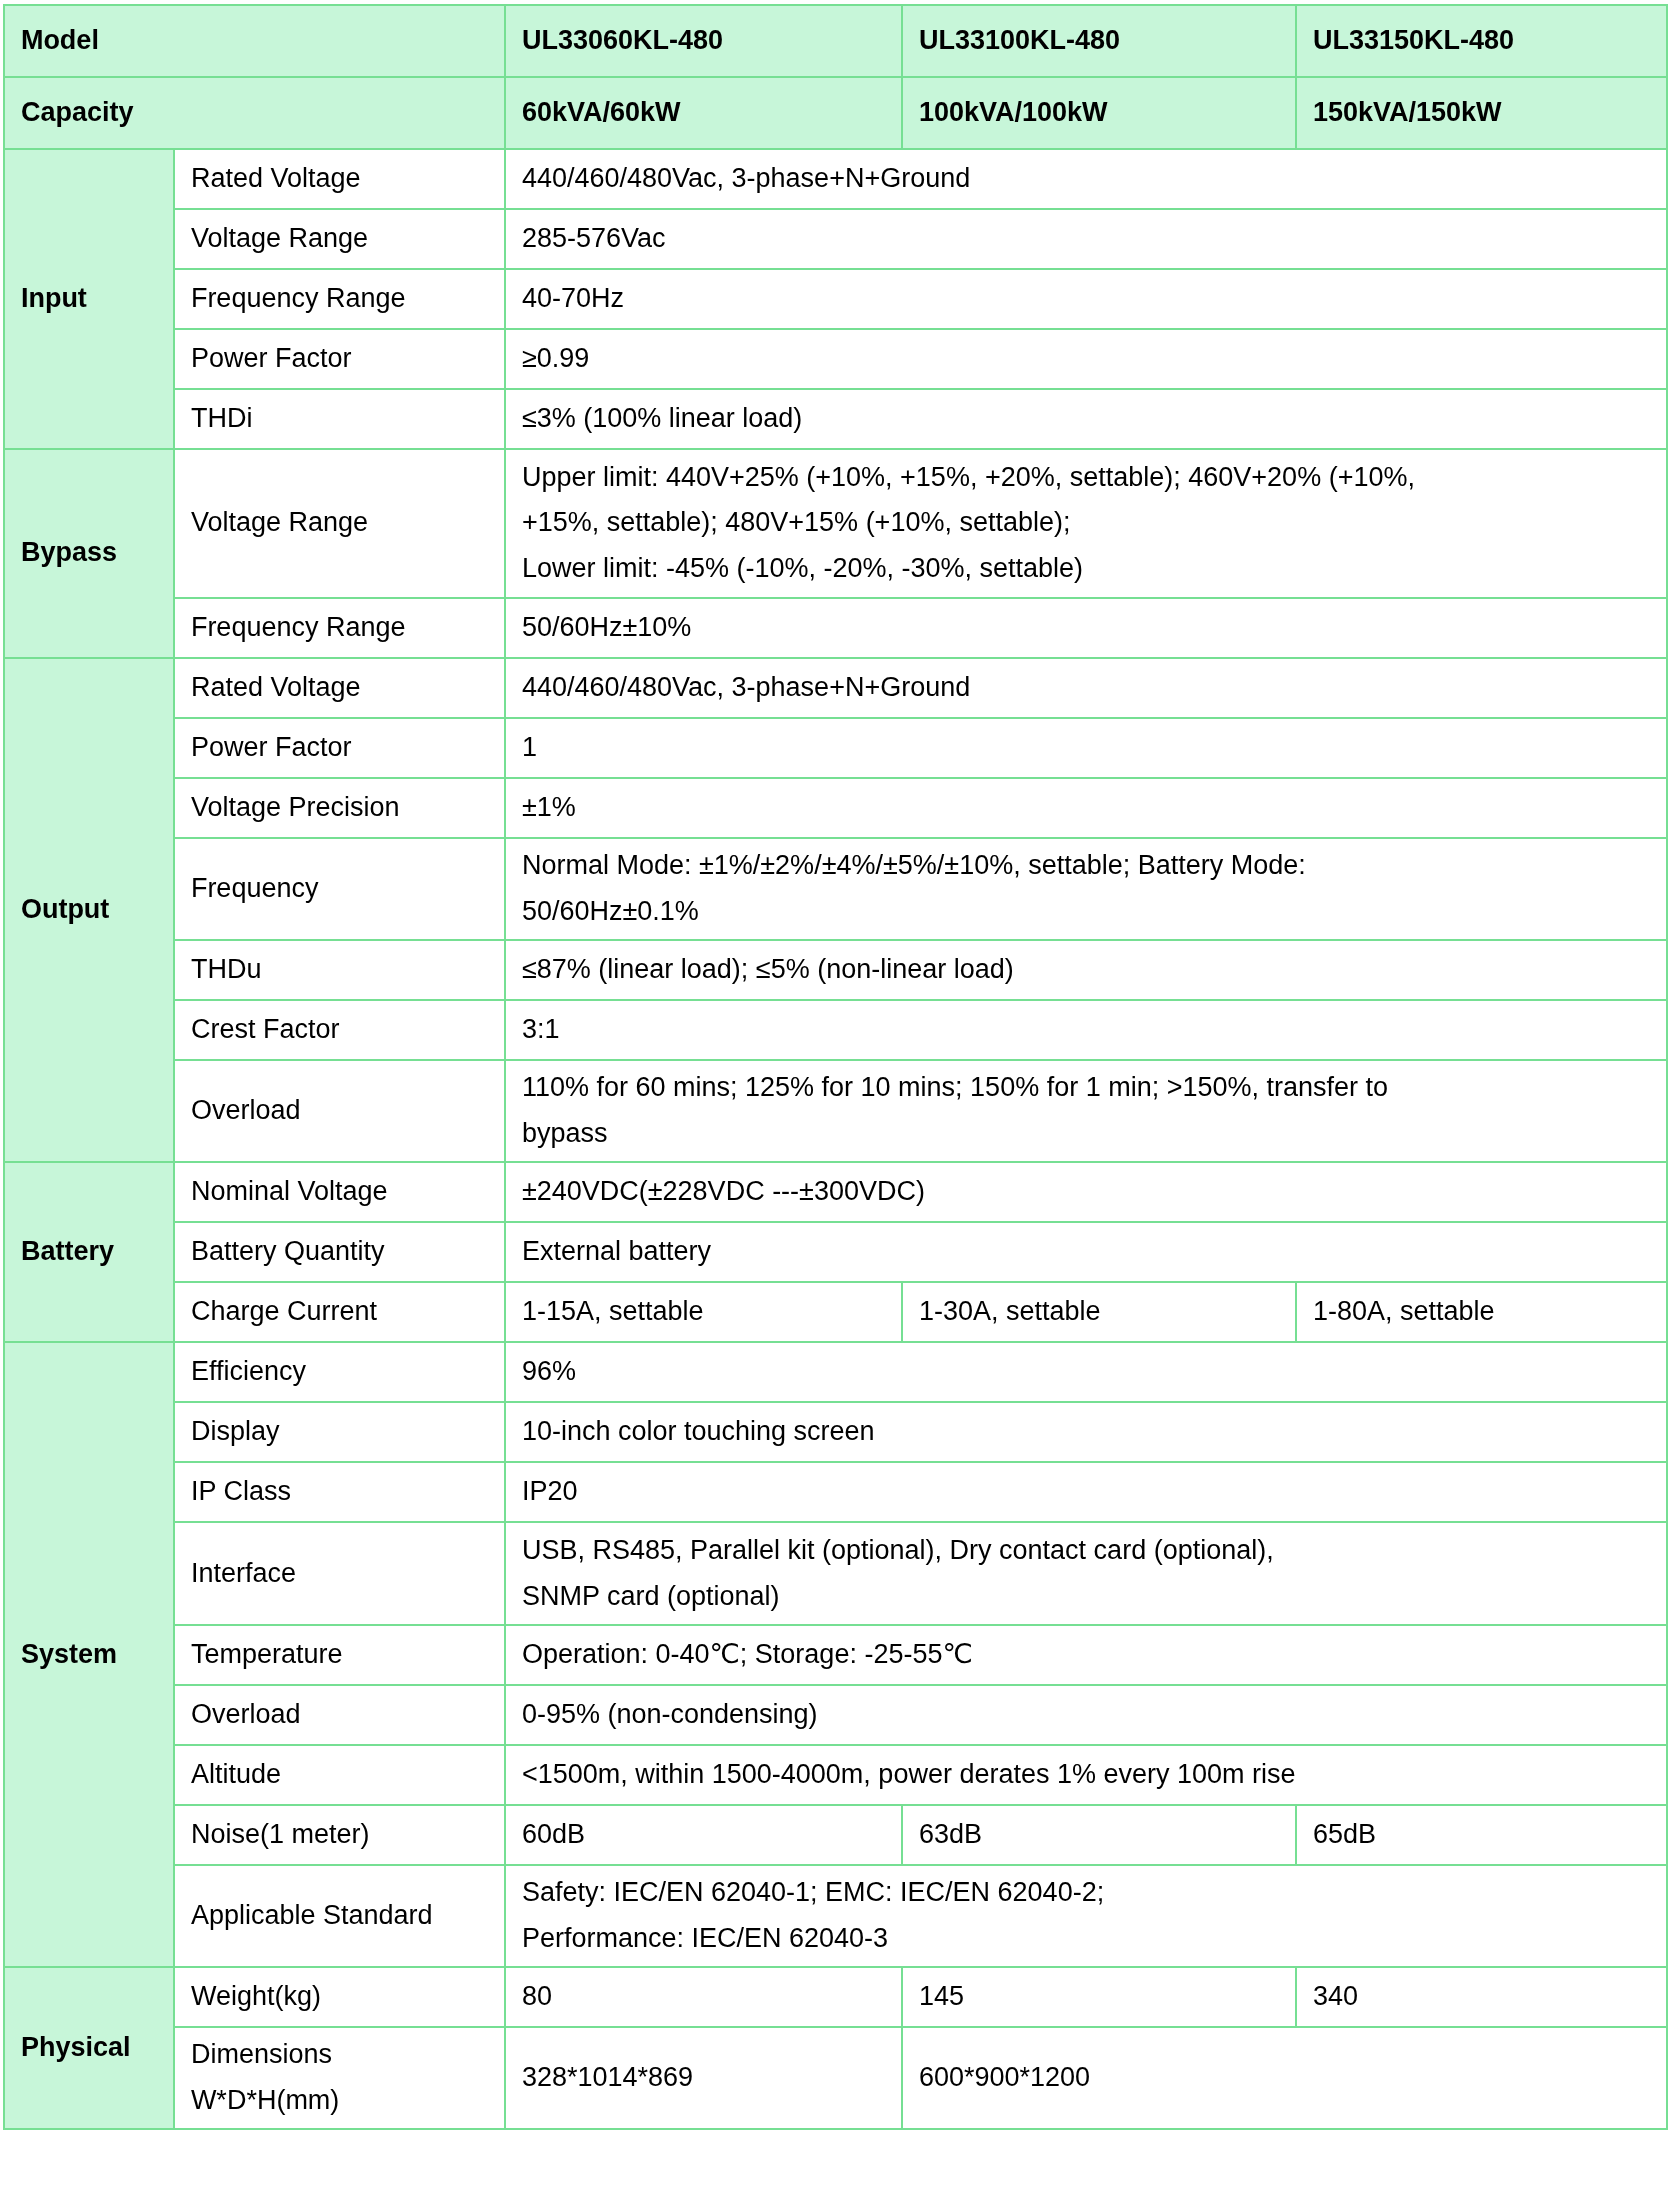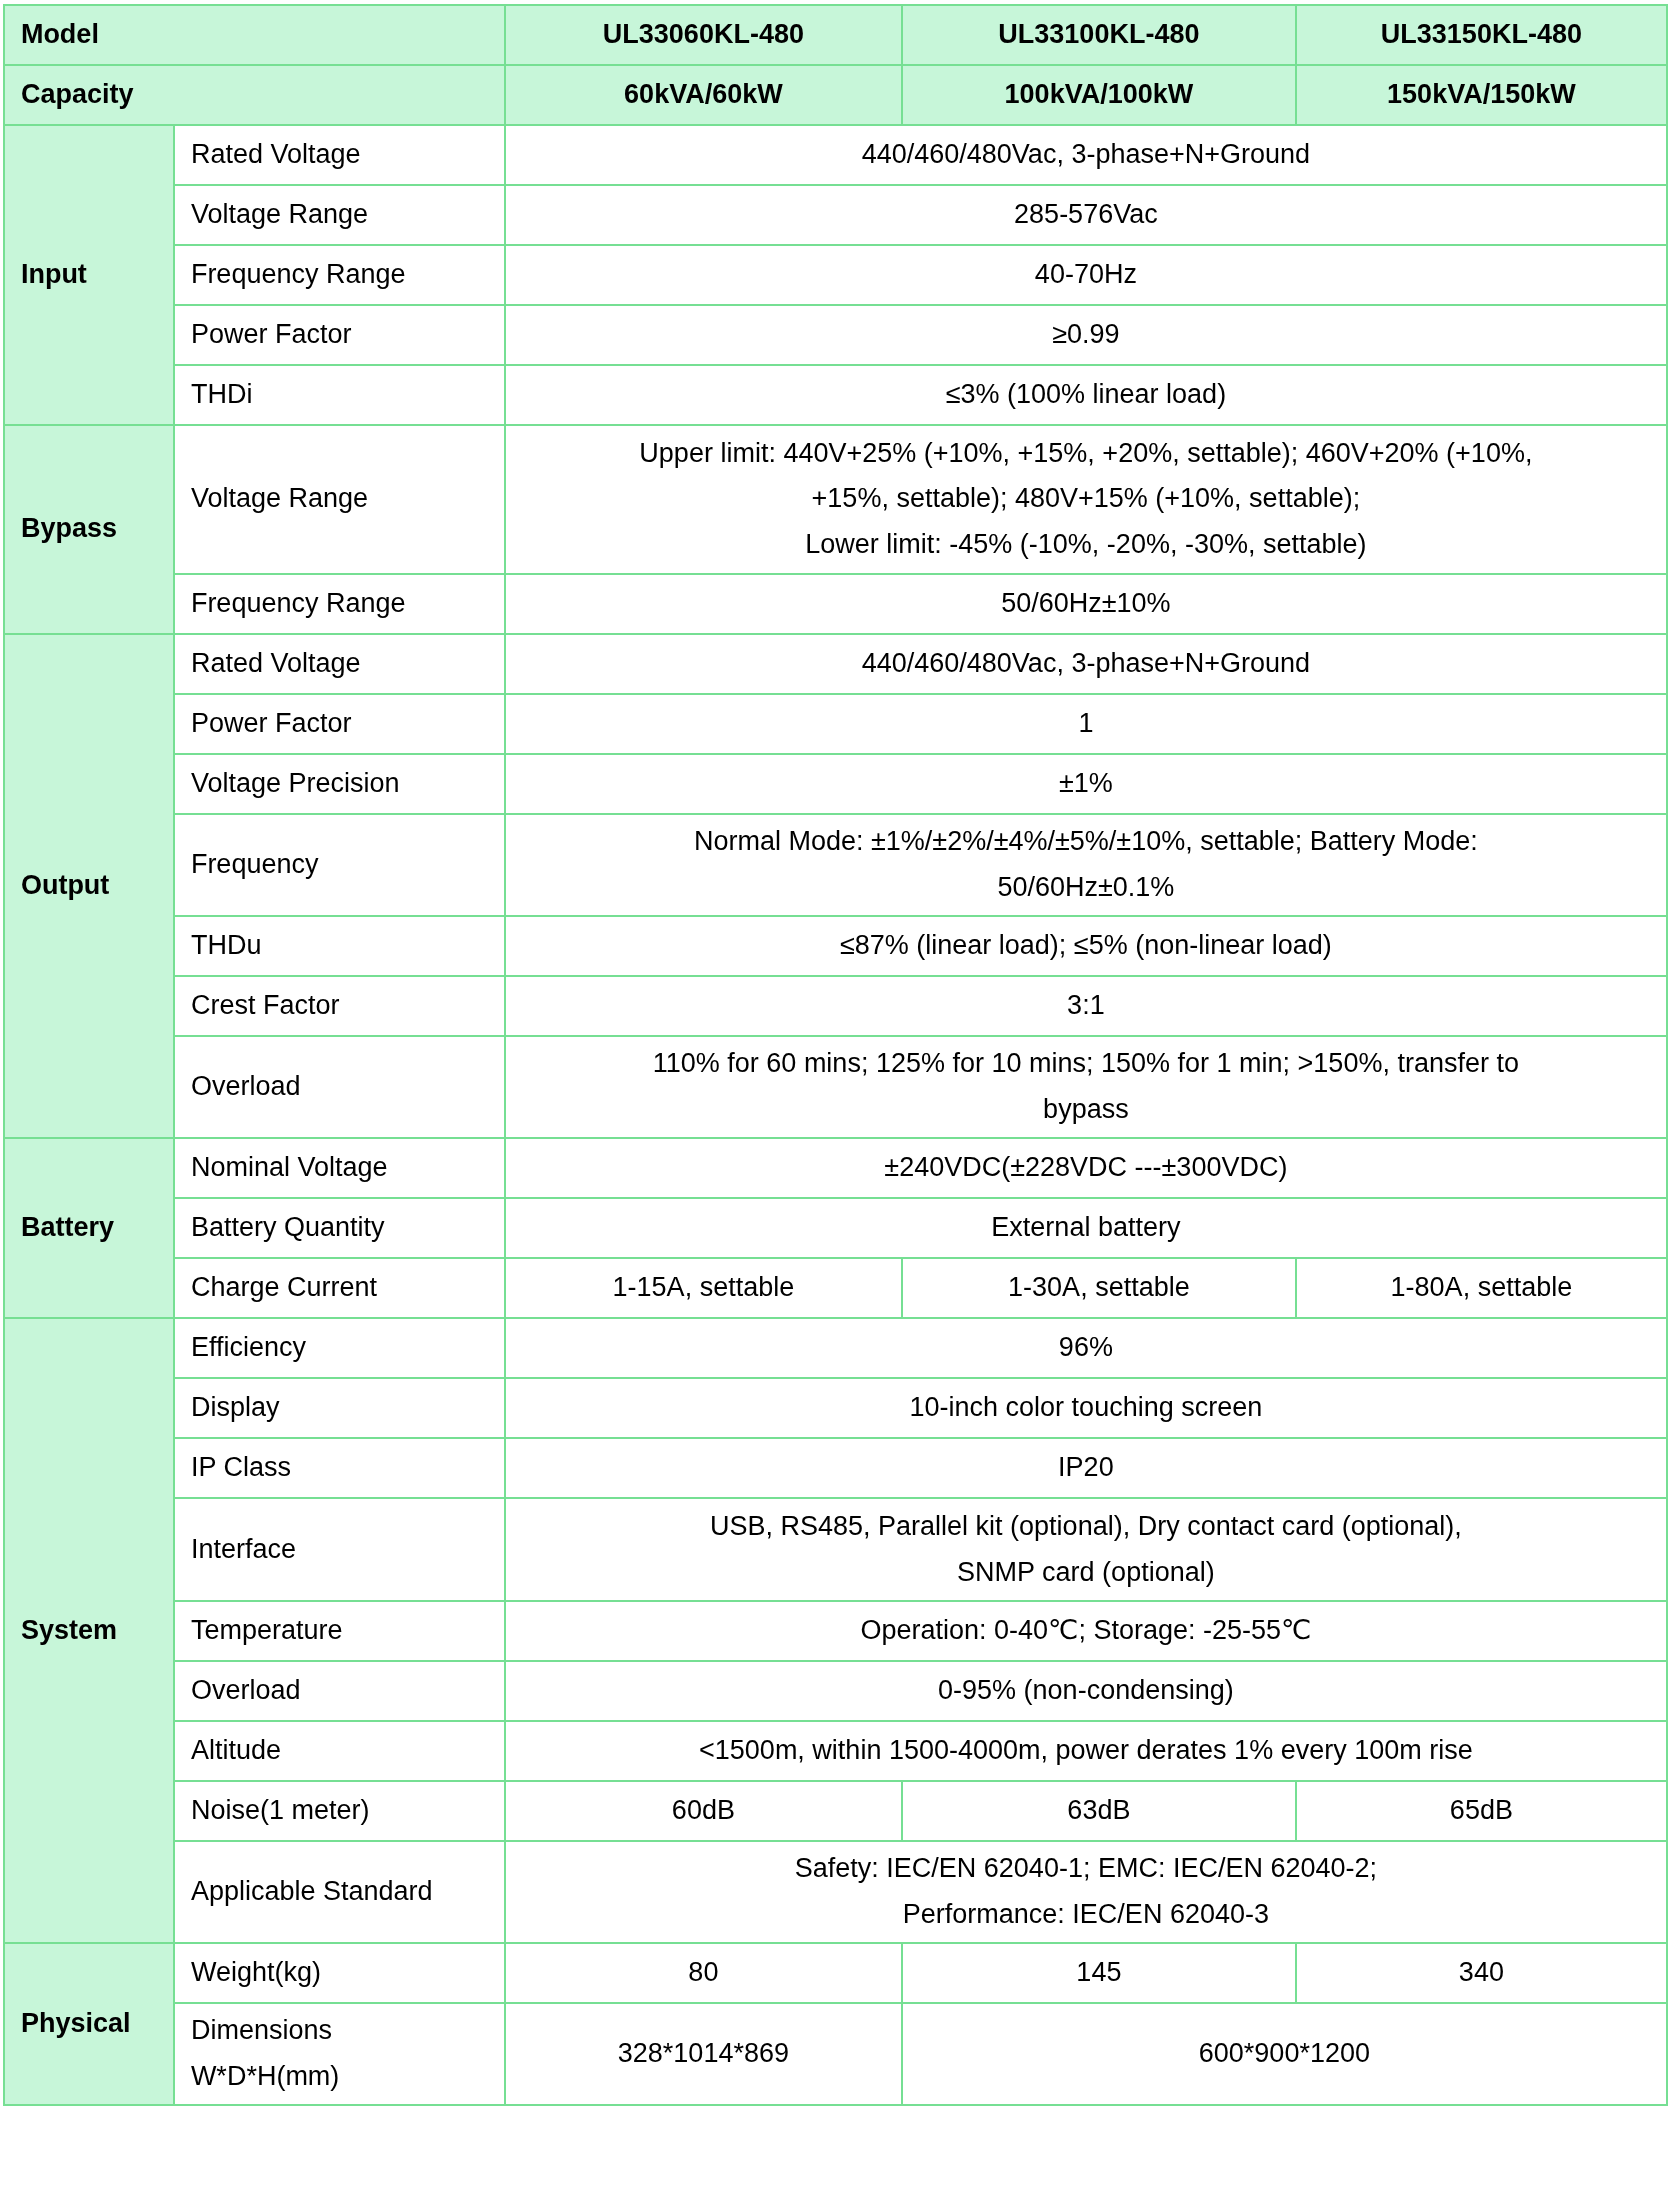--- a/index.html
+++ b/index.html
@@ -18,24 +18,24 @@
     font-size:27px;
     line-height:1.7;
     vertical-align:middle;
     white-space:pre-line;
     padding:4.3px 16px;
     background:#ffffff;
     overflow:hidden;
   }
   .g{background:#c7f6d9 !important;font-weight:bold;}
   .b{font-weight:bold;}
-  .c{text-align:center;}
+  .c{text-align:left;}
   .lbl{text-align:left;padding-left:10px;}
   tr.h1{height:60px;}
-  tr.hhdr{height:60px;}
+  tr.hhdr{height:72px;}
   tr.h2{height:98px;margin-top:8px;}
   tr.h3{height:142px;}
   tr.hdim{height:96px;}
   col.c-sec{width:170px;}
   col.c-par{width:331px;}
   col.c-v1{width:397px;}
   col.c-v2{width:394px;}
   col.c-v3{width:371px;}
 </style>
 </head>

